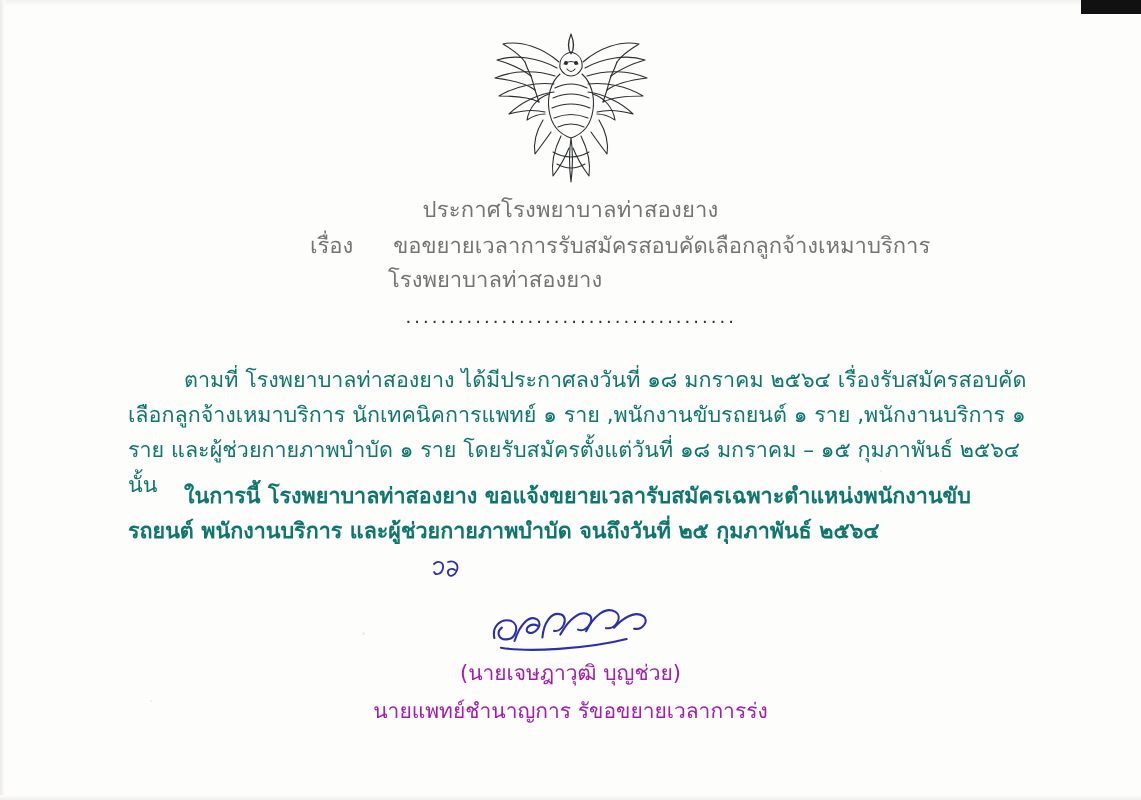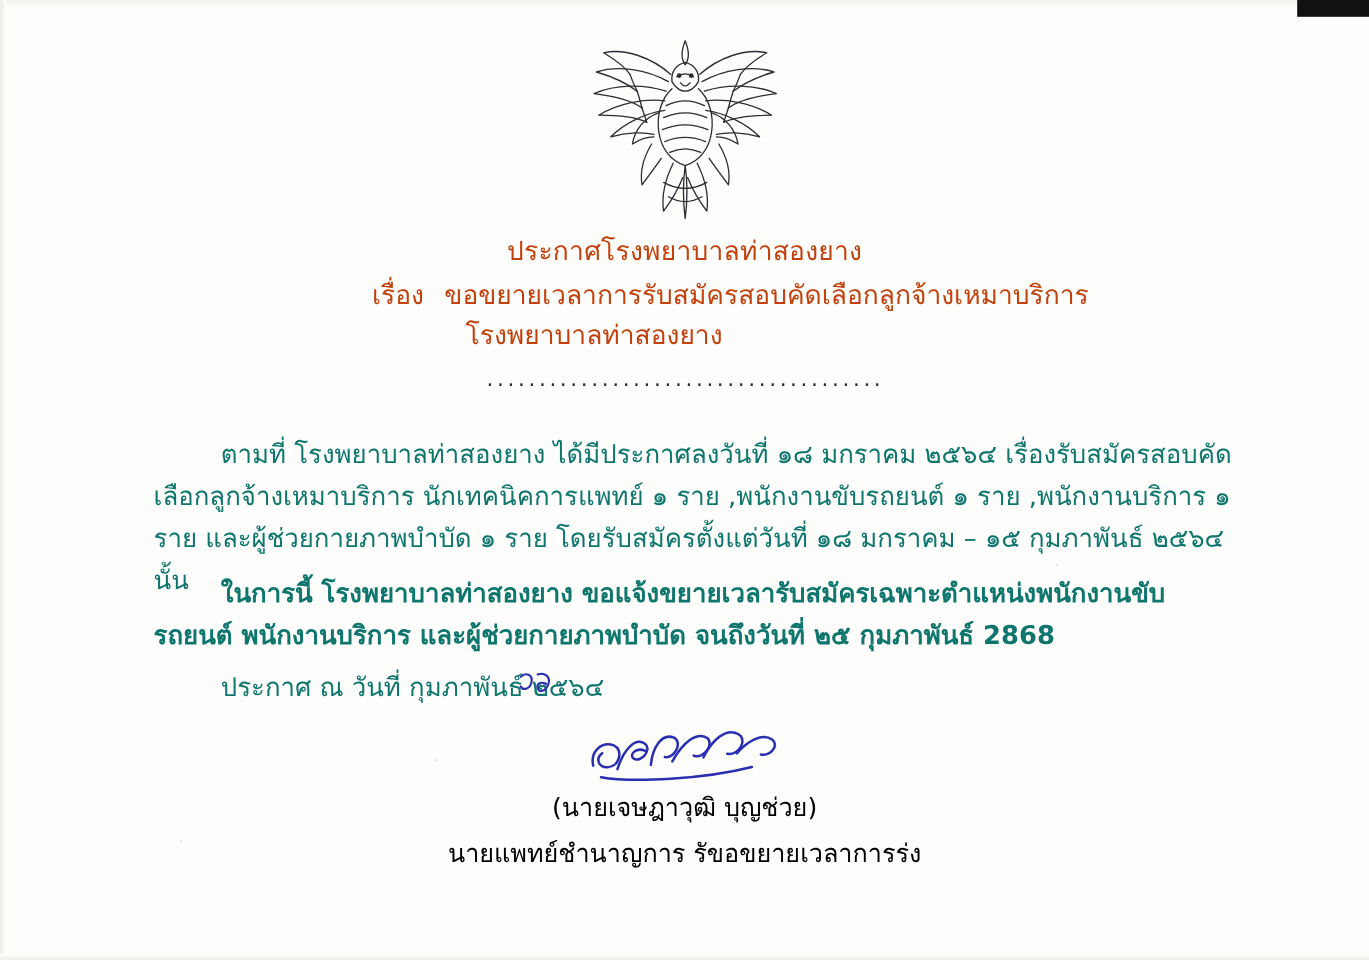--- a/index.html
+++ b/index.html
@@ -56,38 +56,38 @@
     transform: translateX(-50%);
     width: 180px;
     height: 165px;
   }
   .emblem svg { display: block; width: 100%; height: 100%; }
 
   .doc-text {
     position: absolute;
     left: 0;
     width: 1141px;
-    color: #c2410c;
+    color: #737373;
     font-family: "DejaVu Sans", "Liberation Sans", sans-serif;
   }
 
   .head-line-1 {
     top: 192px;
     text-align: center;
     font-size: 22px;
     letter-spacing: 0.2px;
   }
 
   .head-line-2 {
     top: 228px;
     font-size: 22px;
     padding-left: 310px;
     text-align: left;
   }
-  .head-line-2 .label { margin-right: 17px; }
+  .head-line-2 .label { margin-right: 40px; }
 
   .head-line-3 {
     top: 262px;
     font-size: 22px;
     padding-left: 388px;
     text-align: left;
   }
 
   .dotline {
     position: absolute;
@@ -142,21 +142,21 @@
   }
   .date-mark svg { width: 100%; height: 100%; display: block; }
 
   .sig-block {
     position: absolute;
     left: 0;
     width: 1141px;
     text-align: center;
     font-size: 21px;
     line-height: 34px;
-    color: #000000;
+    color: #a21caf;
   }
   .sig-name { top: 656px; }
   .sig-role1 { top: 694px; }
   .sig-role2 { top: 728px; }
 
   
   .speckle {
     position: absolute;
     background: #d9d7d2;
     border-radius: 50%;
@@ -231,26 +231,23 @@
 
   <div class="doc-text head-line-3">โรงพยาบาลท่าสองยาง</div>
 
   <div class="dotline">........................................................</div>
 
   <div class="para p1">
     <span class="indent"></span><span>ตามที่ โรงพยาบาลท่าสองยาง   ได้มีประกาศลงวันที่ ๑๘ มกราคม ๒๕๖๔  เรื่องรับสมัครสอบคัดเลือกลูกจ้างเหมาบริการ นักเทคนิคการแพทย์ ๑ ราย ,พนักงานขับรถยนต์ ๑ ราย ,พนักงานบริการ ๑ ราย และผู้ช่วยกายภาพบำบัด ๑ ราย โดยรับสมัครตั้งแต่วันที่ ๑๘ มกราคม – ๑๕ กุมภาพันธ์ ๒๕๖๔  นั้น</span>
   </div>
 
   <div class="para p2">
-    <span class="indent"></span><span class="l1">ในการนี้ โรงพยาบาลท่าสองยาง ขอแจ้งขยายเวลารับสมัคร</span><span class="bold">เฉพาะตำแหน่งพนักงานขับรถยนต์ พนักงานบริการ และผู้ช่วยกายภาพบำบัด จนถึงวันที่  ๒๕  กุมภาพันธ์  2868</span>
-  </div>
-
-  <div class="para p3">
-    <span class="indent"></span><span>ประกาศ ณ วันที่       กุมภาพันธ์ ๒๕๖๔</span>
-  </div>
+    <span class="indent"></span><span class="l1">ในการนี้ โรงพยาบาลท่าสองยาง ขอแจ้งขยายเวลารับสมัคร</span><span class="bold">เฉพาะตำแหน่งพนักงานขับรถยนต์ พนักงานบริการ และผู้ช่วยกายภาพบำบัด จนถึงวันที่  ๒๕  กุมภาพันธ์  ๒๕๖๔</span>
+  </div>
+
 
   <div class="date-mark">
     <svg viewBox="0 0 40 30" xmlns="http://www.w3.org/2000/svg">
       <g fill="none" stroke="#2a2fb0" stroke-width="1.8" stroke-linecap="round">
         <path d="M6 8 C10 4 16 6 15 12 C14 18 8 20 6 16"></path>
         <path d="M20 6 C26 4 31 8 29 14 C27 20 21 22 20 17 C19 13 24 12 27 14"></path>
       </g>
     </svg>
   </div>
 

